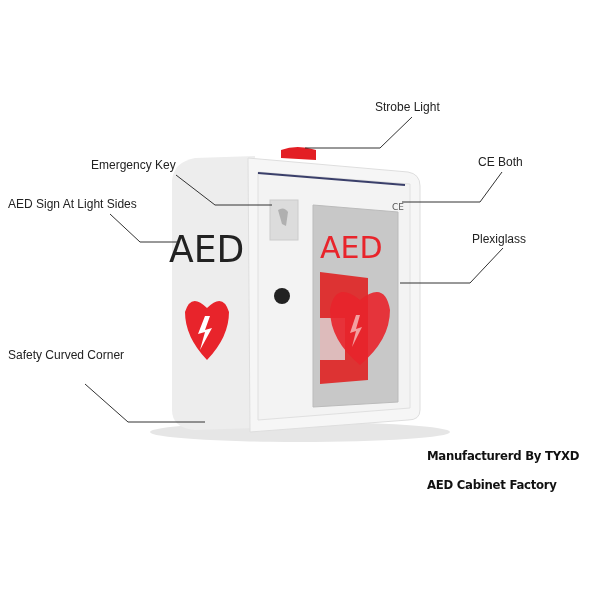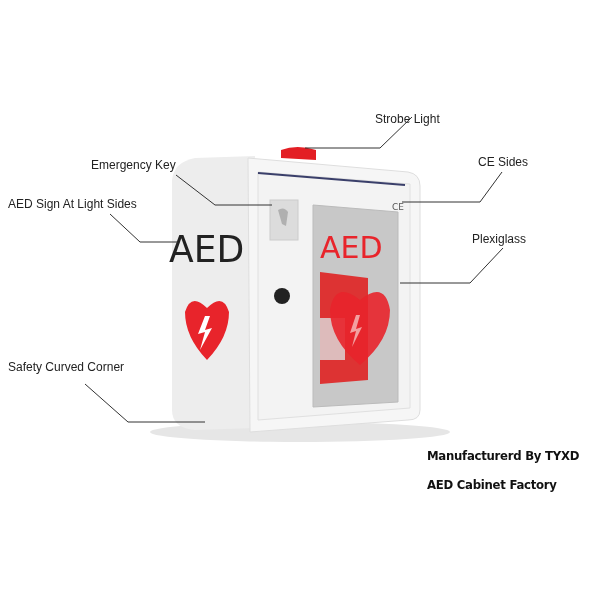--- a/index.html
+++ b/index.html
@@ -45,21 +45,21 @@
   <g stroke="#333" stroke-width="1" fill="none">
     <polyline points="412,117 380,148 305,148"></polyline>
     <polyline points="176,175 215,205 272,205"></polyline>
     <polyline points="502,172 480,202 402,202"></polyline>
     <polyline points="110,214 140,242 178,242"></polyline>
     <polyline points="503,248 470,283 400,283"></polyline>
     <polyline points="85,384 128,422 205,422"></polyline>
   </g>
 </svg>
 
-<div class="label" style="left:375px;top:112px">Strobe Light</div>
+<div class="label" style="left:375px;top:100px">Strobe Light</div>
 <div class="label" style="left:91px;top:158px">Emergency Key</div>
-<div class="label" style="left:478px;top:155px">CE Sides</div>
+<div class="label" style="left:478px;top:155px">CE Both</div>
 <div class="label" style="left:8px;top:197px">AED Sign At Light Sides</div>
 <div class="label" style="left:472px;top:232px">Plexiglass</div>
-<div class="label" style="left:8px;top:360px">Safety Curved Corner</div>
+<div class="label" style="left:8px;top:348px">Safety Curved Corner</div>
 
 <div class="bold" style="left:427px;top:448px">Manufacturerd By TYXD</div>
 <div class="bold" style="left:427px;top:477px">AED Cabinet Factory</div>
 
 </body></html>

